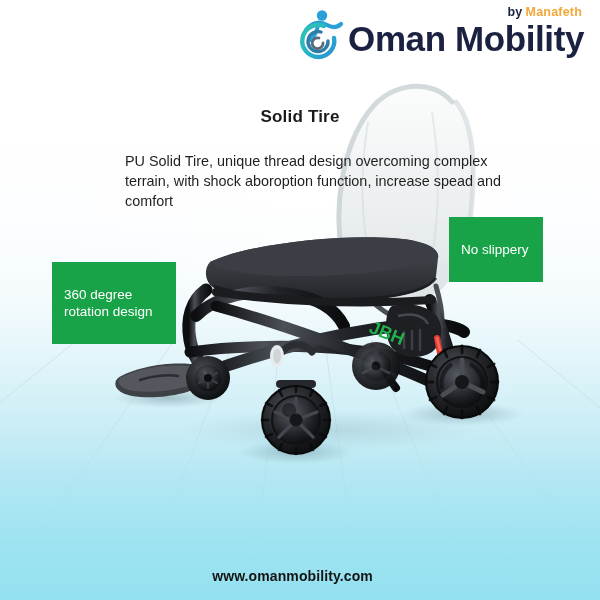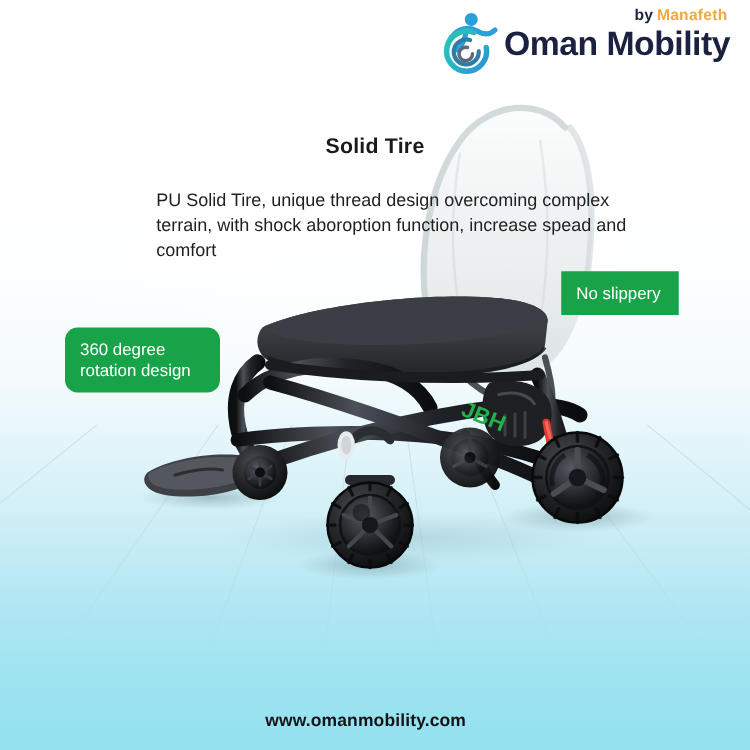--- a/index.html
+++ b/index.html
@@ -95,21 +95,21 @@
     font-weight: 700;
     letter-spacing: 0.2px;
     line-height: 1;
     margin-bottom: 2px;
     margin-right: 2px;
     white-space: nowrap;
   }
   .by-word { color: #1c2242; }
   .brand-sub { color: #f2a93b; margin-left: 3px; }
   .brand-name {
-    font-size: 27px;
+    font-size: 35px;
     font-weight: 700;
     color: #1b2140;
     line-height: 1.05;
     letter-spacing: -0.4px;
     white-space: nowrap;
   }
 
   
   .chair-layer {
     position: absolute;
@@ -145,36 +145,35 @@
     margin-left: 22px;
   }
 
   
   .badge {
     position: absolute;
     background: #18a348;
     color: #ffffff;
     font-size: 13.5px;
     line-height: 17px;
-    padding: 9px 12px;
+    padding: 24px 12px;
     box-sizing: border-box;
     z-index: 5;
   }
   .badge-right {
     left: 449px;
     top: 217px;
     width: 94px;
     text-align: left;
   }
   .badge-left {
     left: 52px;
     top: 262px;
     width: 124px;
     text-align: left;
-    border-radius: 10px;
   }
 
   
   .footer {
     position: absolute;
     left: 0;
     bottom: 0;
     width: 585px;
     height: 48px;
     display: flex;

